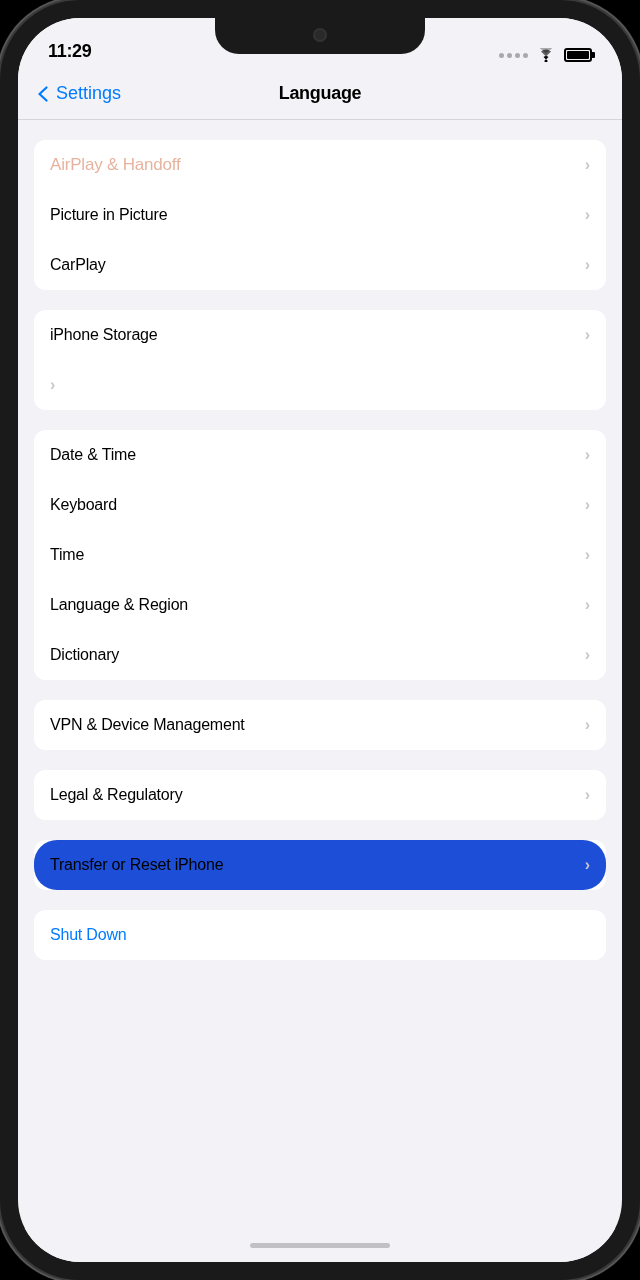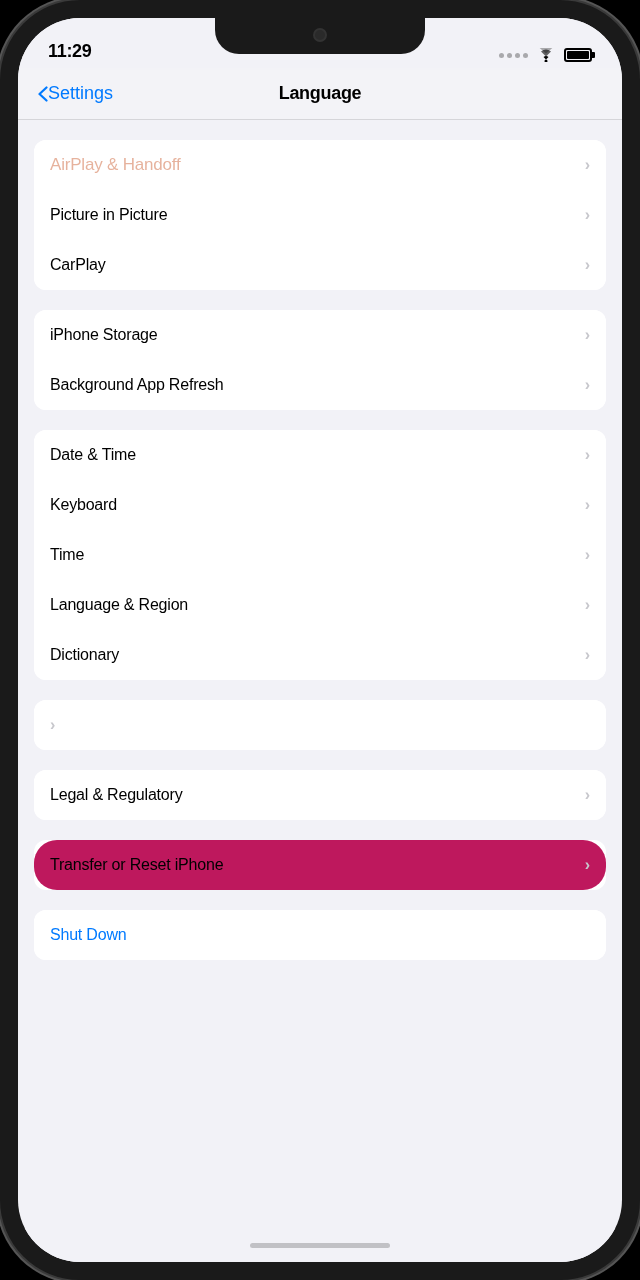--- a/index.html
+++ b/index.html
@@ -141,21 +141,21 @@
       position: relative;
       flex-shrink: 0;
       border-bottom: 1px solid rgba(0,0,0,0.12);
     }
 
     .nav-back {
       position: absolute;
       left: 20px;
       display: flex;
       align-items: center;
-      gap: 0;
+      gap: 8px;
       color: #007AFF;
       font-size: 18px;
       cursor: pointer;
     }
 
     .nav-title {
       font-size: 18px;
       font-weight: 600;
       color: #000;
       letter-spacing: -0.3px;
@@ -198,21 +198,21 @@
       content: '';
       position: absolute;
       bottom: 0;
       left: 16px;
       right: 0;
       height: 0.5px;
       background: rgba(0,0,0,0.15);
     }
 
     .settings-item.highlighted {
-      background: #be185d;
+      background: #1d4ed8;
       border-radius: 23px;
     }
 
     .settings-item-label {
       font-size: 16px;
       color: #000;
       letter-spacing: -0.2px;
     }
 
     .settings-item-label.blue {
@@ -310,21 +310,20 @@
         </div>
       </div>
 
       <div class="section">
         <div class="settings-group">
           <div class="settings-item">
             <span class="settings-item-label">iPhone Storage</span>
             <span class="chevron">›</span>
           </div>
           <div class="settings-item">
-            <span class="settings-item-label">Background App Refresh</span>
             <span class="chevron">›</span>
           </div>
         </div>
       </div>
 
       <div class="section">
         <div class="settings-group">
           <div class="settings-item">
             <span class="settings-item-label">Date &amp; Time</span>
             <span class="chevron">›</span>
@@ -344,20 +343,21 @@
           <div class="settings-item">
             <span class="settings-item-label">Dictionary</span>
             <span class="chevron">›</span>
           </div>
         </div>
       </div>
 
       <div class="section">
         <div class="settings-group">
           <div class="settings-item">
+            <span class="settings-item-label">VPN &amp; Device Management</span>
             <span class="chevron">›</span>
           </div>
         </div>
       </div>
 
       <div class="section">
         <div class="settings-group">
           <div class="settings-item">
             <span class="settings-item-label">Legal &amp; Regulatory</span>
             <span class="chevron">›</span>

